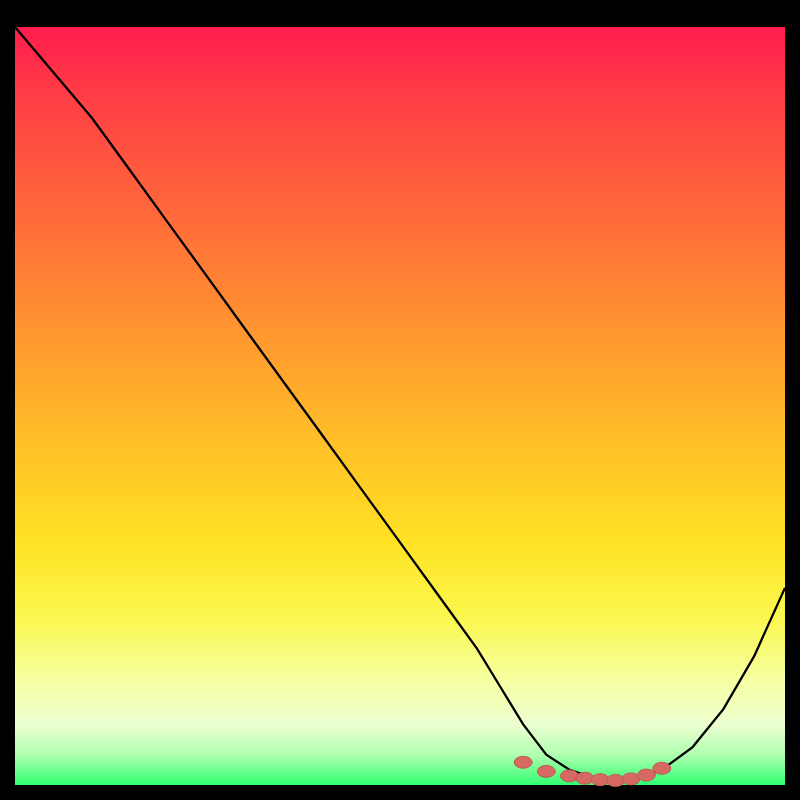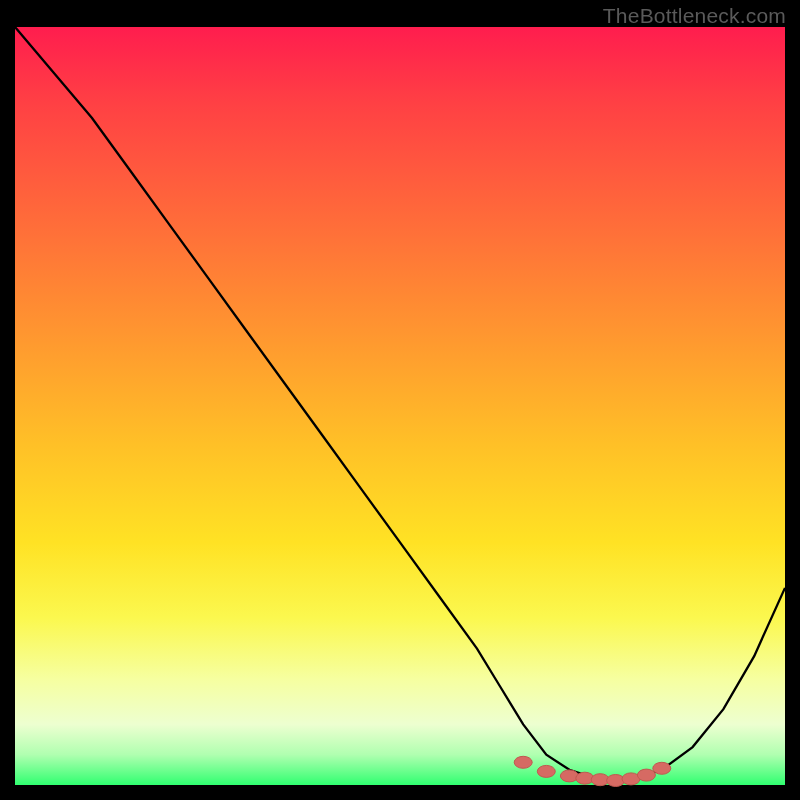--- a/index.html
+++ b/index.html
@@ -54,21 +54,20 @@
     width: 770px;
     height: 758px;
     overflow: visible;
   }
 </style>
 </head>
 <body>
 
 <div class="chart-wrap">
 
-  <div class="watermark">TheBottleneck.com</div>
 
   <div class="plot-area">
 
     <svg class="curve-layer" viewBox="0 0 770 758" preserveAspectRatio="none">
       <path id="curve-path" fill="none" stroke="#000000" stroke-width="2.3" d="M0.0 0.0 L38.5 45.5 L77.0 91.0 L115.5 144.0 L154.0 197.1 L192.5 250.1 L231.0 303.2 L269.5 356.3 L308.0 409.3 L346.5 462.4 L385.0 515.4 L423.5 568.5 L462.0 621.6 L485.1 659.5 L508.2 697.4 L531.3 727.7 L554.4 742.8 L577.5 750.4 L600.6 754.2 L623.7 750.4 L646.8 742.8 L677.6 720.1 L708.4 682.2 L739.2 629.1 L770.0 560.9"></path>
       <g id="markers-group">
           <ellipse cx="508.2" cy="735.3" rx="9" ry="6" fill="#d66a63" stroke="#c05850" stroke-width="1"></ellipse>
           <ellipse cx="531.3" cy="744.4" rx="9" ry="6" fill="#d66a63" stroke="#c05850" stroke-width="1"></ellipse>
           <ellipse cx="554.4" cy="748.9" rx="9" ry="6" fill="#d66a63" stroke="#c05850" stroke-width="1"></ellipse>
           <ellipse cx="569.8" cy="751.2" rx="9" ry="6" fill="#d66a63" stroke="#c05850" stroke-width="1"></ellipse>

